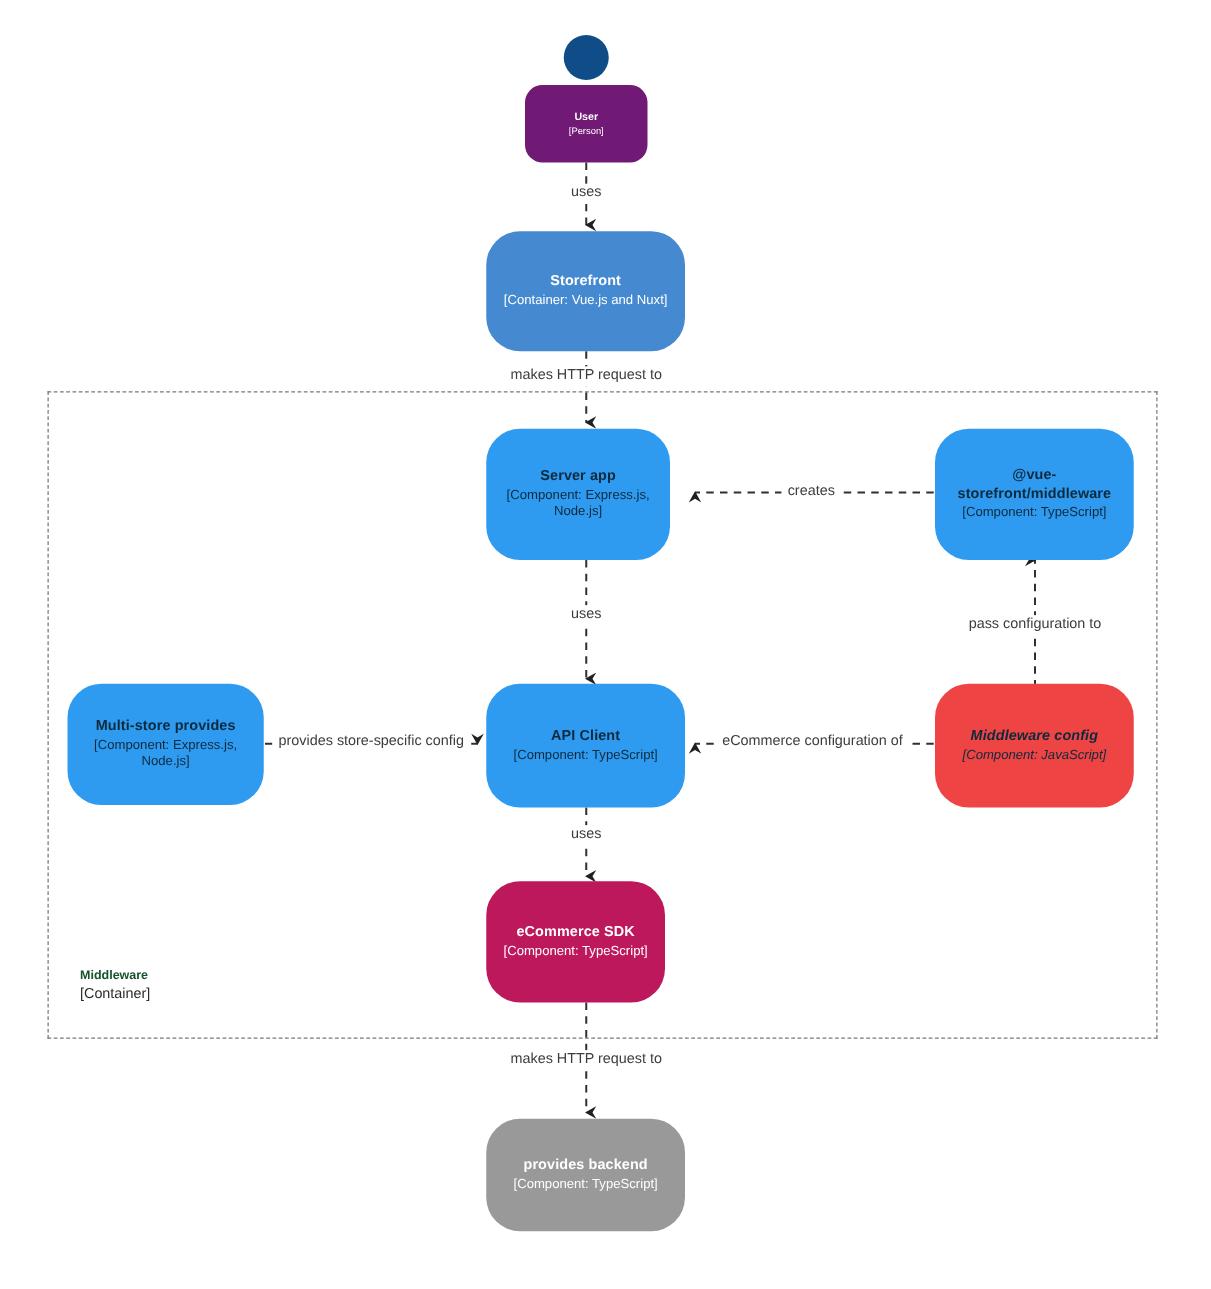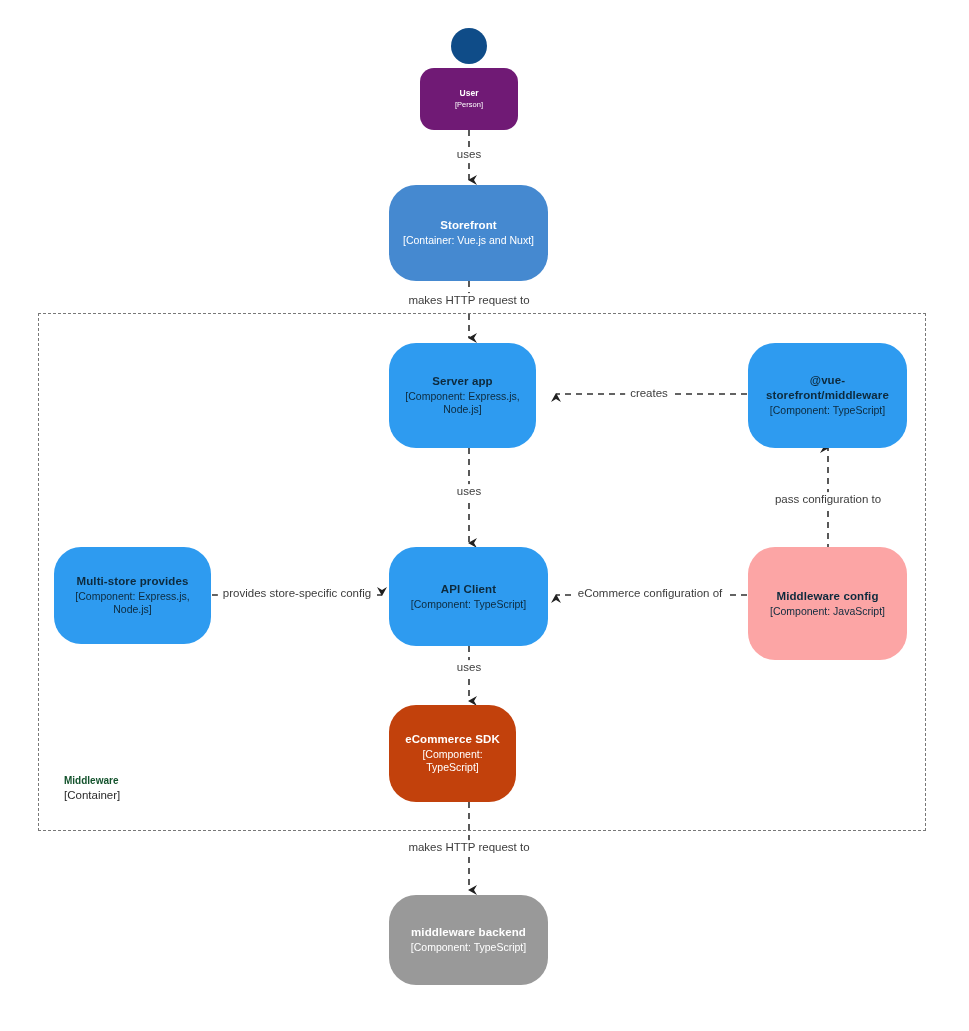--- a/index.html
+++ b/index.html
@@ -219,28 +219,28 @@
   <div class="node dark-text" style="left:54px; top:547px; width:157px; height:97px; background:#2e9bf0;">
     <span class="n-name">Multi-store provides</span>
     <span class="n-tech">[Component: Express.js, Node.js]</span>
   </div>
 
   <div class="node dark-text" style="left:389px; top:547px; width:159px; height:99px; background:#2e9bf0;">
     <span class="n-name">API Client</span>
     <span class="n-tech">[Component: TypeScript]</span>
   </div>
 
-  <div class="node dark-text" style="left:748px; top:547px; width:159px; height:113px; background:#fca5a5;">
+  <div class="node dark-text" style="left:748px; top:547px; width:159px; height:99px; background:#ef4444;font-style:italic;">
     <span class="n-name">Middleware config</span>
     <span class="n-tech">[Component: JavaScript]</span>
   </div>
 
-  <div class="node" style="left:389px; top:705px; width:127px; height:97px; background:#c2410c;">
+  <div class="node" style="left:389px; top:705px; width:143px; height:97px; background:#be185d;">
     <span class="n-name">eCommerce SDK</span>
     <span class="n-tech">[Component: TypeScript]</span>
   </div>
 
   <div class="node" style="left:389px; top:895px; width:159px; height:90px; background:#999999;">
-    <span class="n-name">middleware backend</span>
+    <span class="n-name">provides backend</span>
     <span class="n-tech">[Component: TypeScript]</span>
   </div>
 
 </div>
 
 </body></html>

